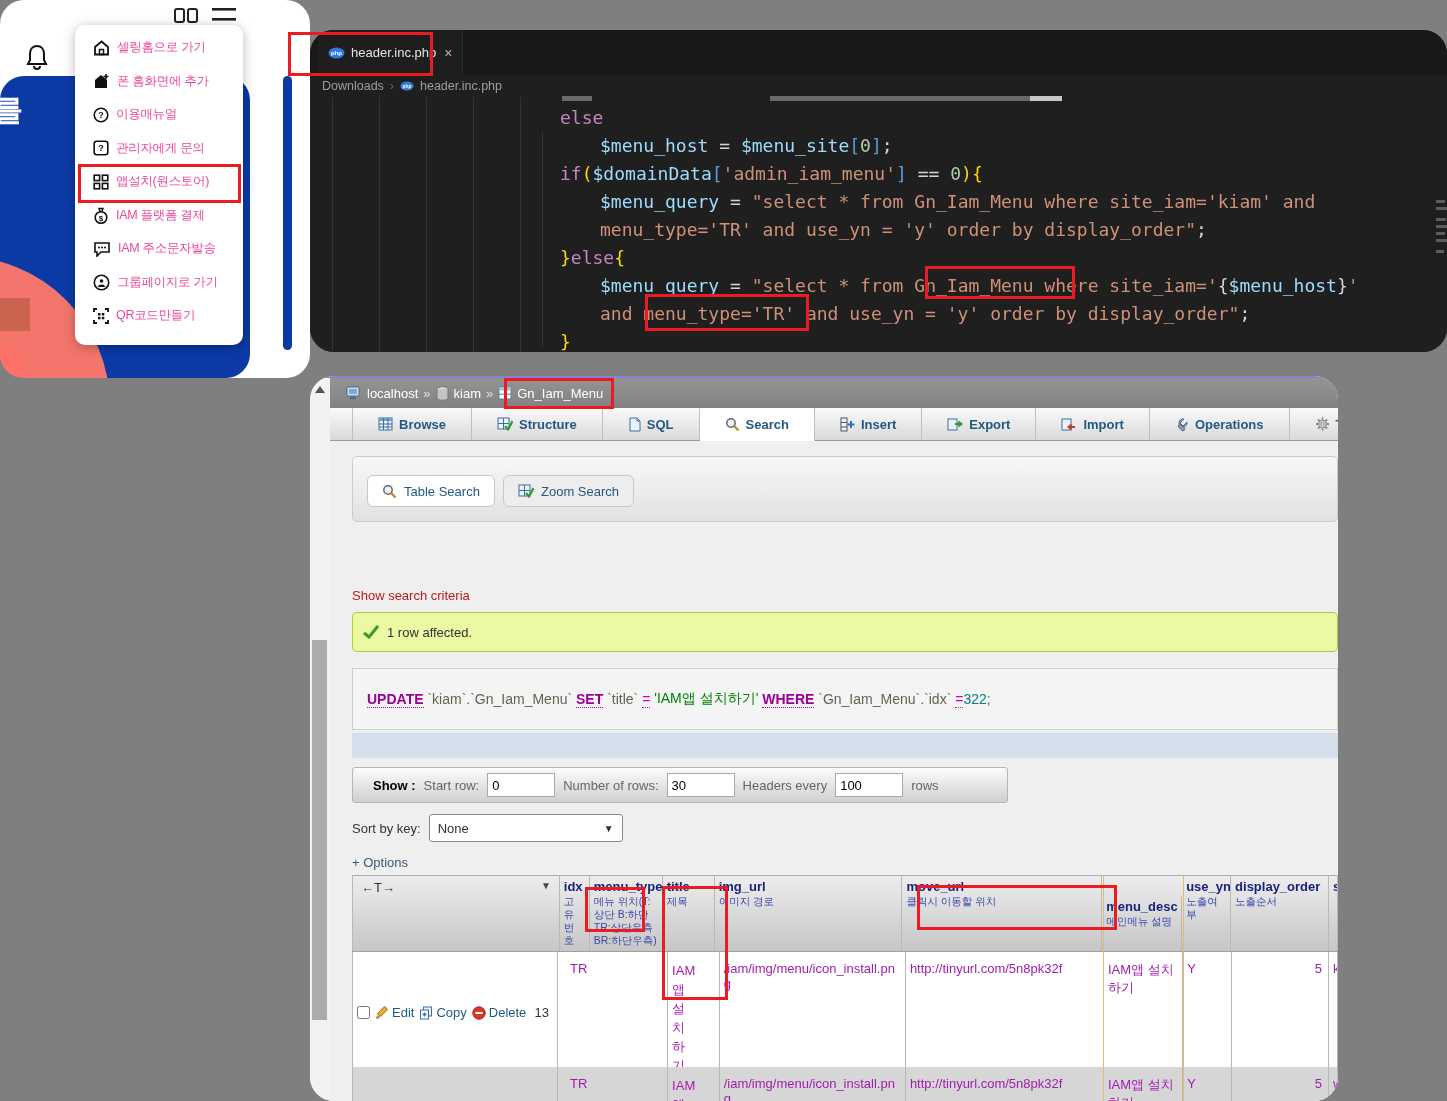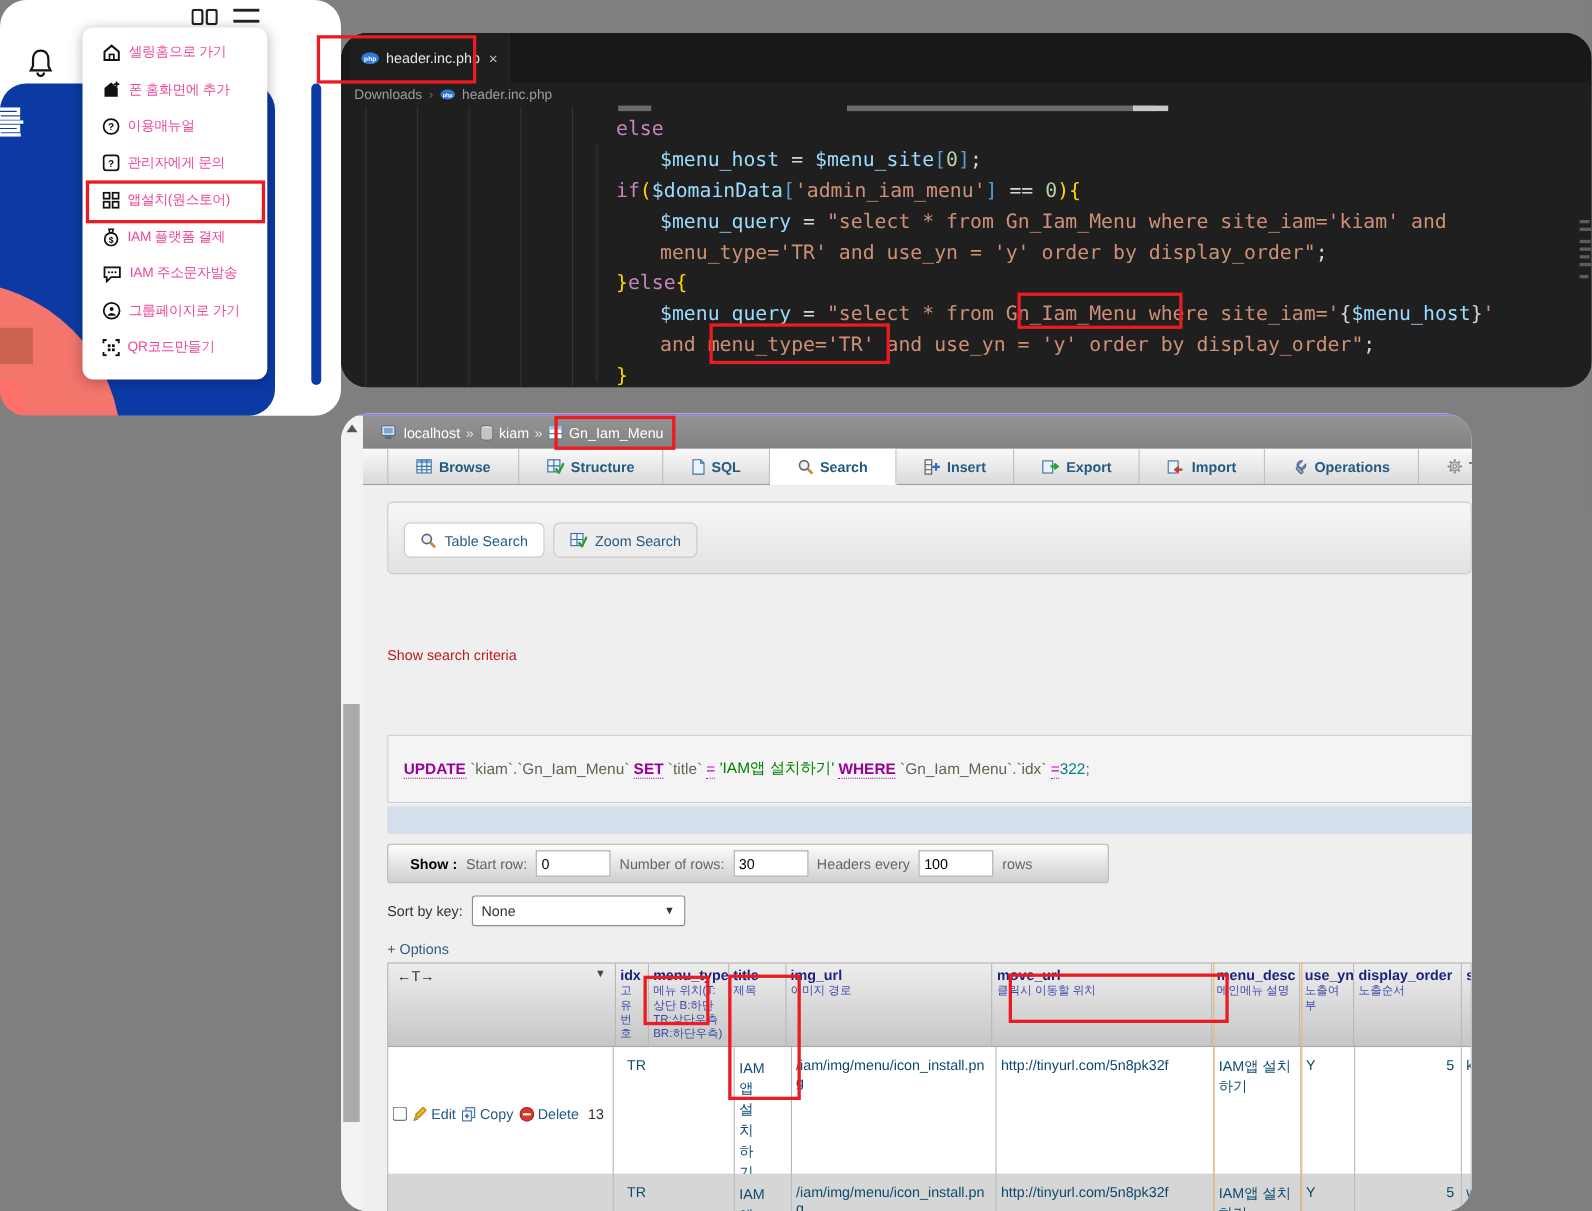--- a/index.html
+++ b/index.html
@@ -88,21 +88,21 @@
   .options{position:absolute;left:22px;top:414px;color:#3a5a7a;cursor:pointer;}
   .tbl{position:absolute;left:22px;top:434px;width:986px;}
   .trow{display:flex;}
   .thead{height:75px;background:linear-gradient(#EDEDED,#C6C6C6);border-top:1px solid #B0B0B0;border-bottom:1px solid #9F9F9F;}
   .tc{box-sizing:border-box;border-right:1px solid #B8B8B8;overflow:hidden;padding:3px 4px;}
   .tc:first-child{border-left:1px solid #B8B8B8;}
   .hname{color:#1A237E;font-weight:bold;font-size:13px;white-space:nowrap;}
   .hdesc{color:#3949AB;font-size:10.5px;line-height:13px;margin-top:1px;}
   .r1{height:115px;background:#fff;}
   .r2{height:101px;background:#D6D6D6;}
-  .dcell{padding-top:9px;font-size:13px;color:#0c4a6e;}
+  .dcell{padding-top:9px;font-size:13px;color:#a21caf;}
   .acts{display:flex;align-items:center;gap:5px;padding-top:9px;}
   .alink{color:#235A81;cursor:pointer;display:inline-flex;align-items:center;gap:3px;}
   .vtitle div{height:19px;line-height:19px;}
   .num{text-align:right;padding-right:6px;}
   .orangeline{position:absolute;top:0;width:1px;height:291px;background:#F2B66B;}
 
   .rb{position:absolute;border:3px solid #EA1B22;box-sizing:border-box;pointer-events:none;}
 </style>
 </head>
 <body>
@@ -444,20 +444,28 @@
                   <line x1="1" y1="6.5" x2="12" y2="6.5" stroke="#3D6E9E"></line>
                   <path d="M8 9 L11 12.5 L15.5 4" fill="none" stroke="#2F9E2F" stroke-width="2.2"></path>
                 </svg>
               </span>
               <span>Zoom Search</span>
             </div>
           </div>
       </div>
       <div class="criteria">Show search criteria</div>
 
+      <div class="okbar">
+        <span class="ic">
+          <svg width="16" height="14" viewBox="0 0 16 14">
+              <path d="M1 8 L6 12 L15 1" fill="none" stroke="#3A9D23" stroke-width="3"></path>
+            </svg>
+        </span>
+        <span>1 row affected.</span>
+      </div>
 
       <div class="sqlbox" id="sql-line">
           <span class="sq-kw" style="white-space: pre;">UPDATE</span>
           <span class="sq-id" style="white-space: pre;"> `kiam`.`Gn_Iam_Menu` </span>
           <span class="sq-kw" style="white-space: pre;">SET</span>
           <span class="sq-id" style="white-space: pre;"> `title` </span>
           <span class="sq-op" style="white-space: pre;">=</span>
           <span class="sq-st" style="white-space: pre;"> 'IAM앱 설치하기' </span>
           <span class="sq-kw" style="white-space: pre;">WHERE</span>
           <span class="sq-id" style="white-space: pre;"> `Gn_Iam_Menu`.`idx` </span>
@@ -507,21 +515,21 @@
               <div class="hdesc">제목</div>
             </div>
             <div class="tc" style="width: 188px;">
               <div class="hname">img_url</div>
               <div class="hdesc">이미지 경로</div>
             </div>
             <div class="tc" style="width: 200px;">
               <div class="hname">move_url</div>
               <div class="hdesc">클릭시 이동할 위치</div>
             </div>
-            <div class="tc" style="width: 80px;">
+            <div class="tc" style="width: 80px; margin-top: 20px;">
               <div class="hname">menu_desc</div>
               <div class="hdesc">메인메뉴 설명</div>
             </div>
             <div class="tc" style="width: 49px;">
               <div class="hname">use_yn</div>
               <div class="hdesc">노출여부</div>
             </div>
             <div class="tc" style="width: 98px;">
               <div class="hname">display_order</div>
               <div class="hdesc">노출순서</div>

